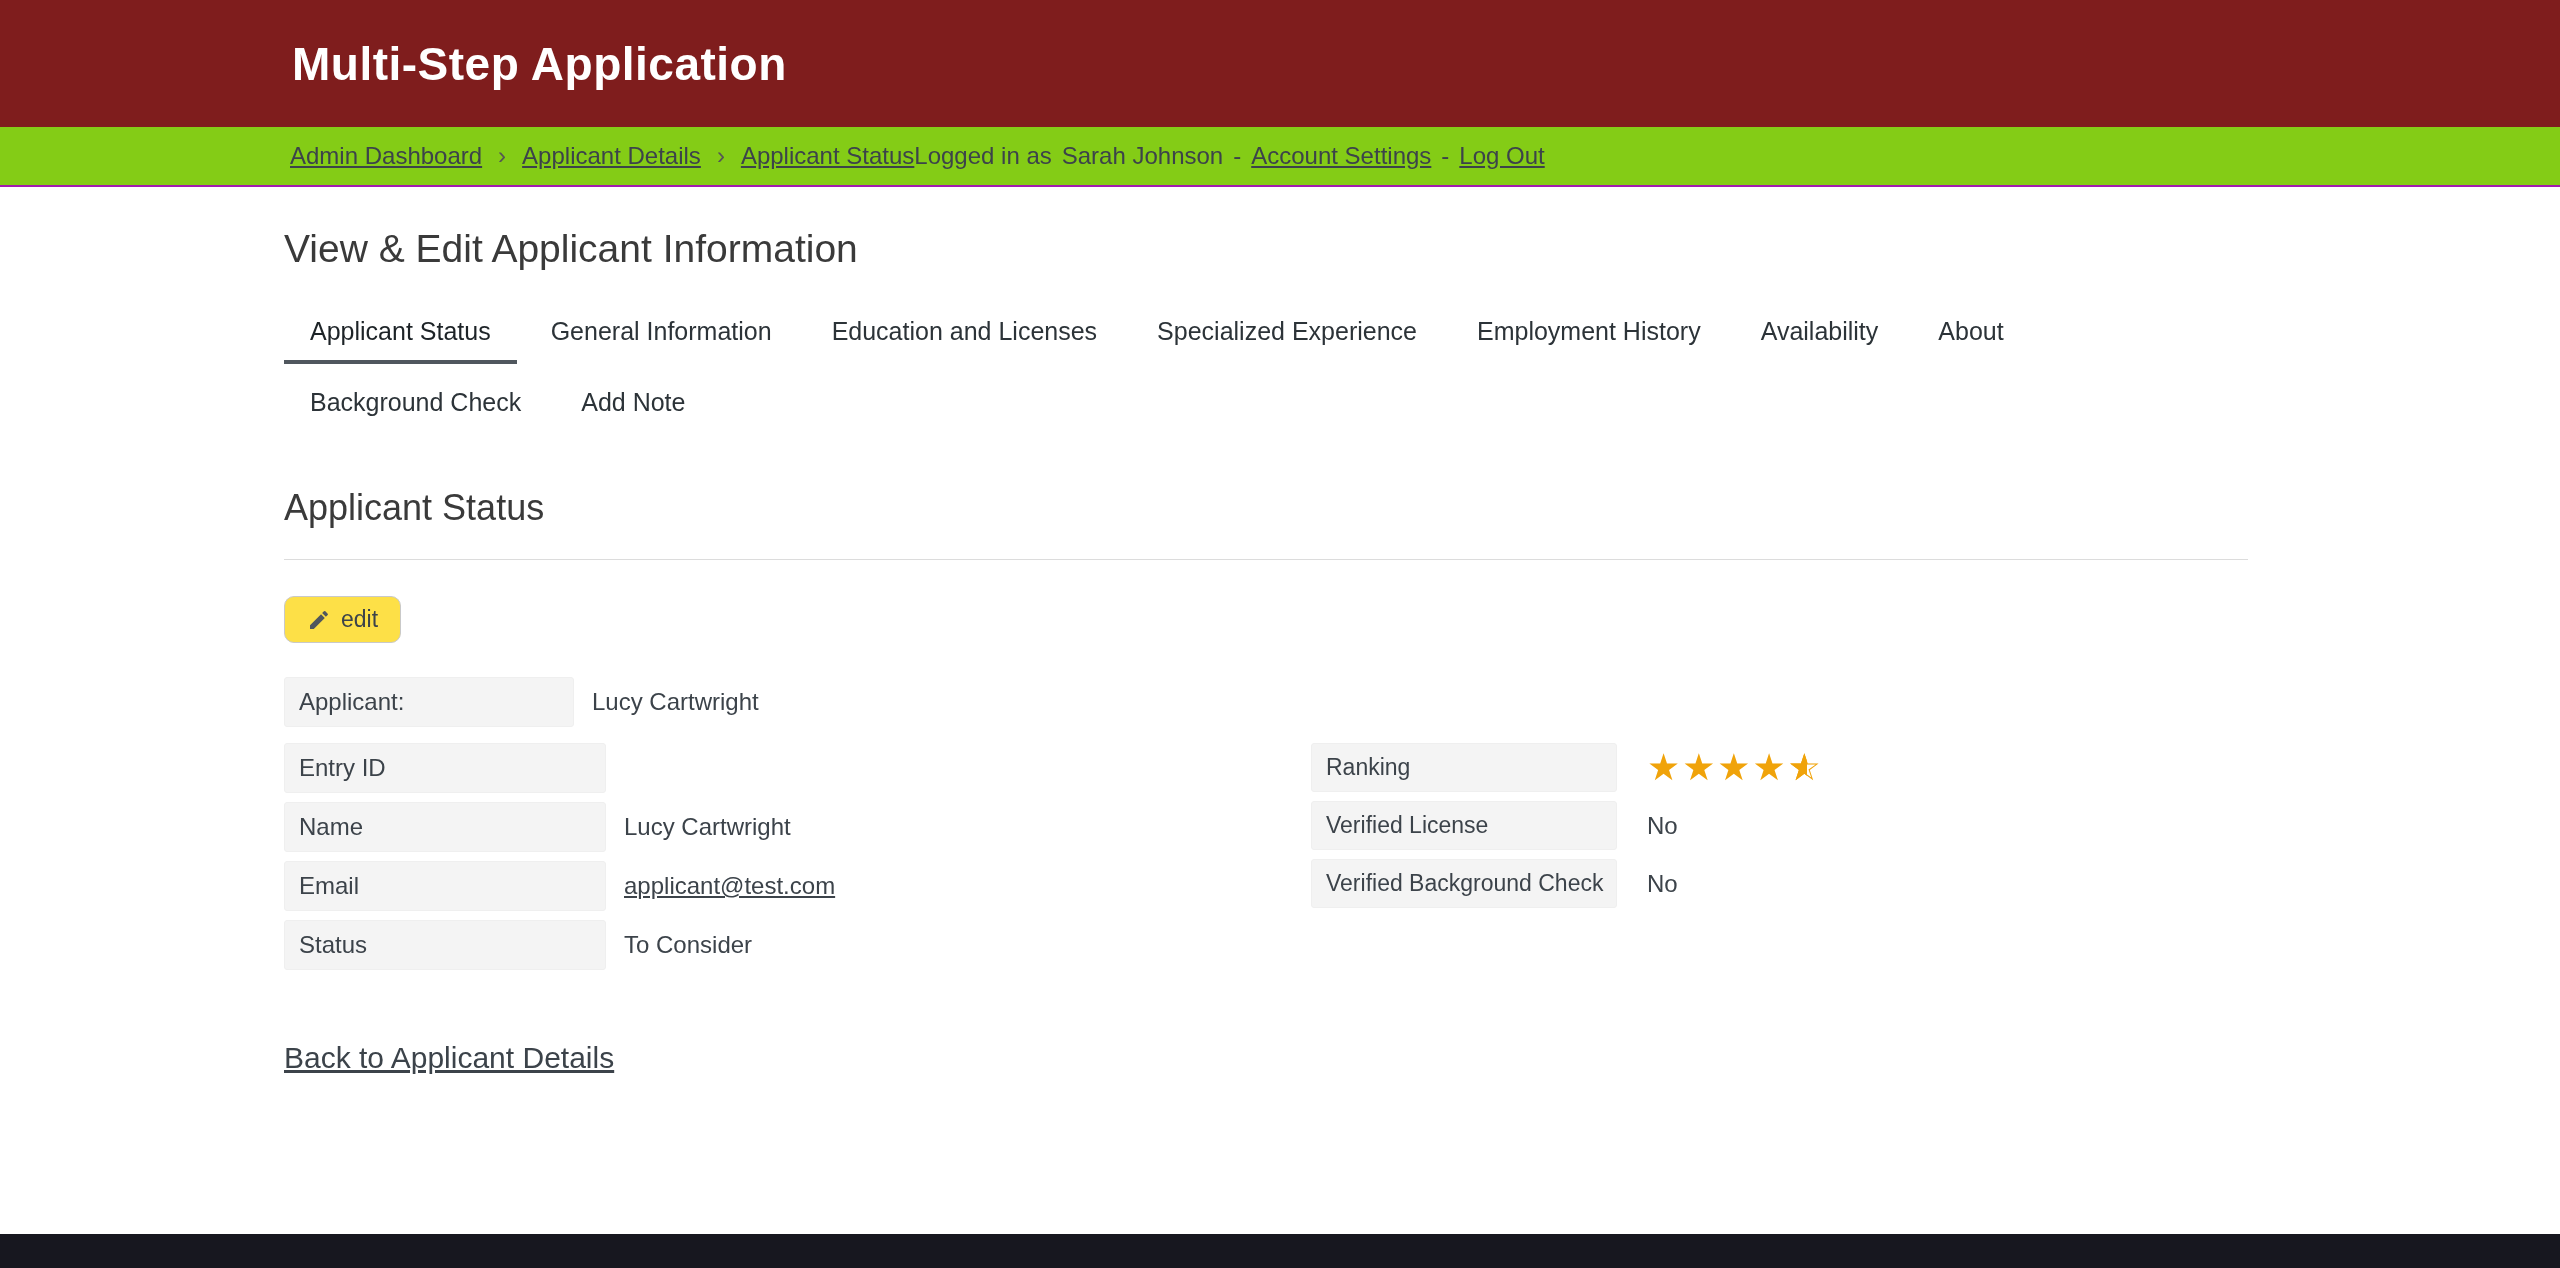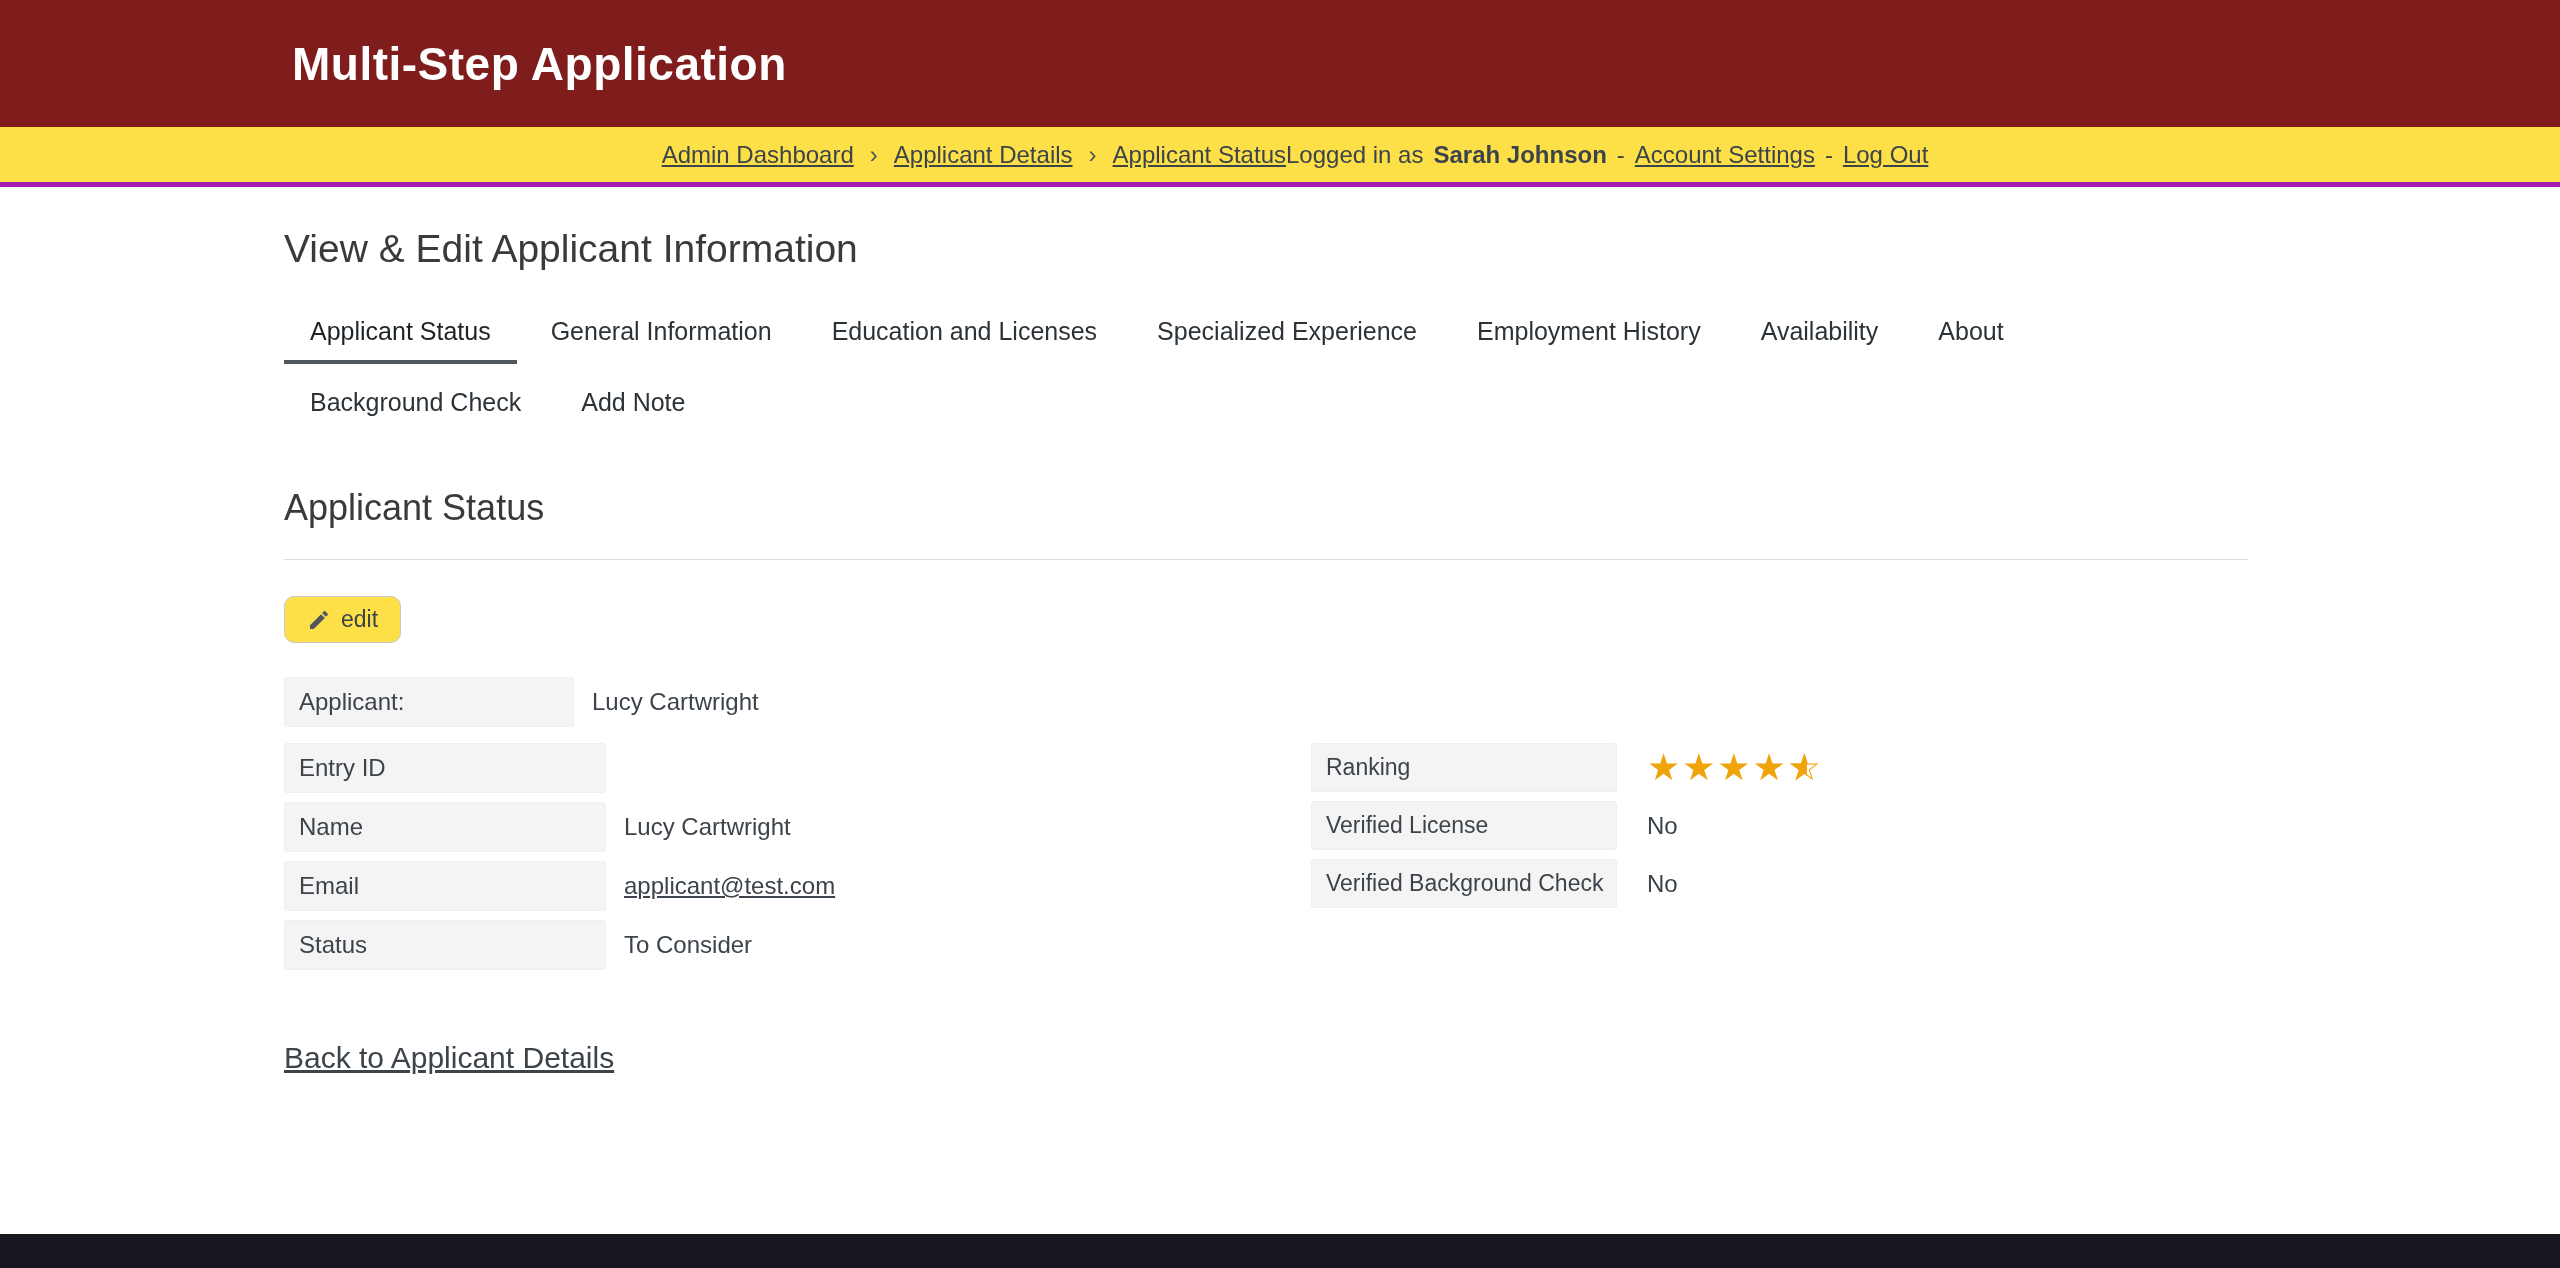--- a/index.html
+++ b/index.html
@@ -10,28 +10,28 @@
     position:relative;overflow:hidden;
   }
   a{color:#3c434a;text-decoration:underline;cursor:pointer}
 
   
   .topbar{height:127px;background:#7f1d1d;display:flex;align-items:center;padding-left:292px}
   .topbar h1{color:#ffffff;font-size:46px;font-weight:600;letter-spacing:.5px}
 
   
   .crumbbar{
-    height:60px;background:#fde047;border-bottom:5px solid #a21caf;
-    display:flex;align-items:center;justify-content:center;
+    height:60px;background:#84cc16;border-bottom:2px solid #a21caf;
+    display:flex;align-items:center;justify-content:flex-start;
     padding:0 260px 0 290px;font-size:24px;
   }
   .crumbs{display:flex;align-items:center}
   .crumbs .sep{margin:0 16px;color:#555;text-decoration:none}
   .session{display:flex;align-items:center;gap:10px;color:#3c434a}
-  .session strong{font-weight:700}
+  .session strong{font-weight:400}
 
   
   main{padding:0 312px 0 284px}
   .page-title{font-size:39px;font-weight:400;color:#3a3a3a;margin-top:40px}
 
   .tabs{display:flex;flex-wrap:wrap;margin-top:30px;align-items:flex-end}
   .tab{
     font-size:25px;color:#2c3338;padding:16px 26px 14px 26px;margin-right:8px;
     cursor:pointer;border-bottom:4px solid transparent;white-space:nowrap;
   }

